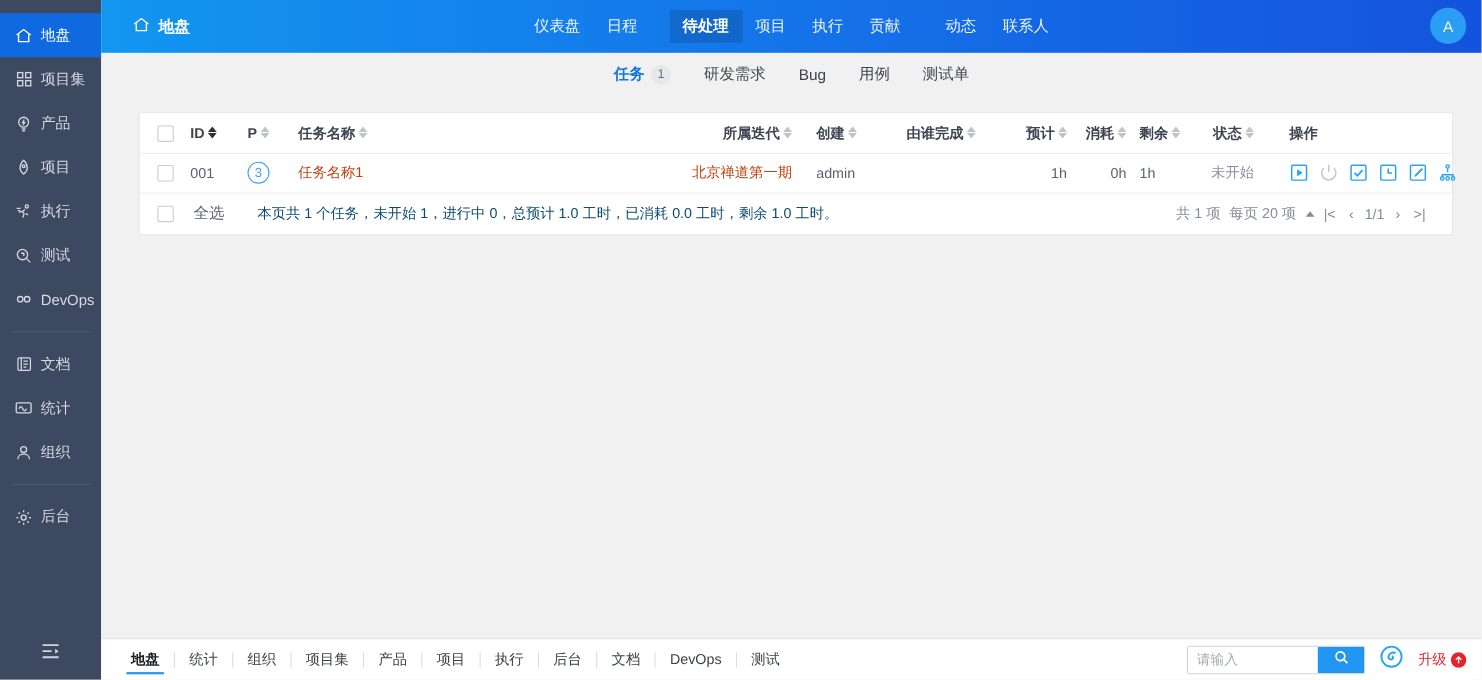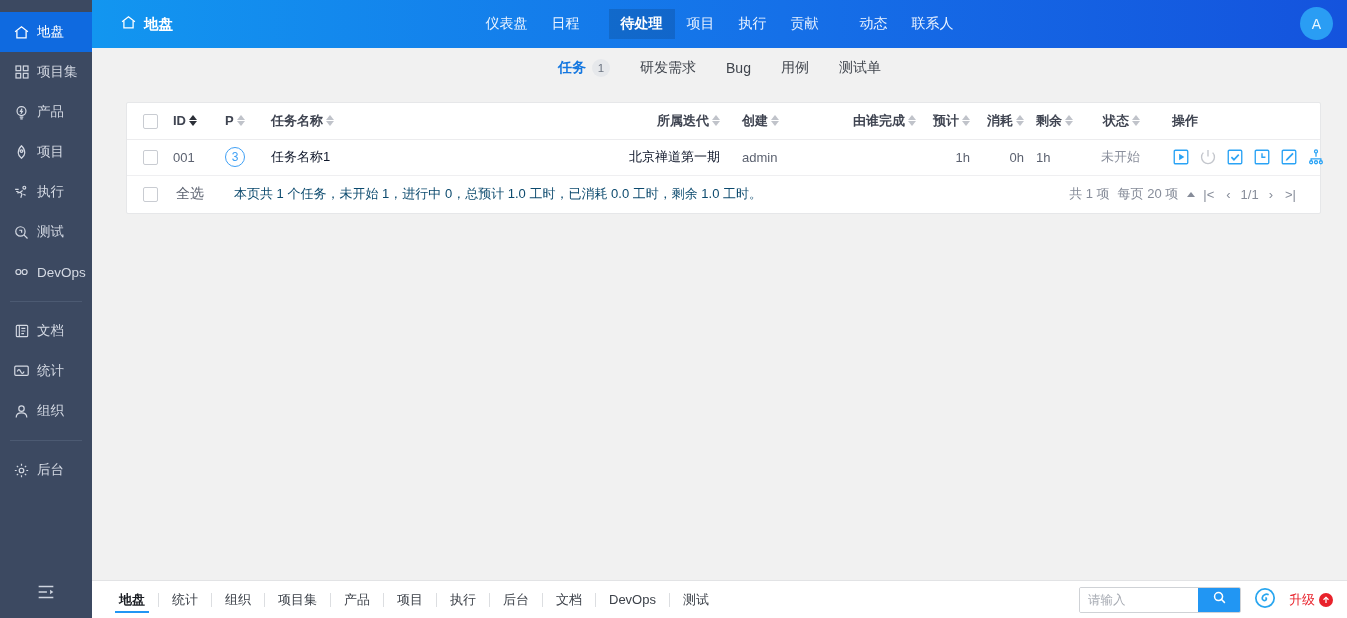--- a/index.html
+++ b/index.html
@@ -109,29 +109,29 @@
   .cbx {
     width: 15px; height: 15px; border: 1px solid #c9ccd2; border-radius: 2px;
     background: #fff; display: inline-block; vertical-align: middle; cursor: pointer;
   }
   .c-chk { width: 42px; padding-left: 16px !important; }
   .c-id { width: 52px; }
   .c-p { width: 46px; }
   .c-name { width: auto; }
   .c-iter { width: 128px; text-align: right; }
   .c-open { width: 92px; padding-left: 14px !important; }
-  .c-done { width: 104px; text-align: right; }
+  .c-done { width: 104px; }
   .c-est { width: 54px; text-align: right; }
   .c-cons { width: 54px; text-align: right; }
   .c-left { width: 52px; text-align: left; }
   .c-status { width: 64px; text-align: right; }
   .c-act { width: 172px; padding-left: 24px !important; }
   .c-iter .th-in, .c-done .th-in, .c-est .th-in, .c-cons .th-in, .c-left .th-in, .c-status .th-in { justify-content: flex-end; }
   .c-iter, .c-done, .c-est, .c-cons, .c-left, .c-status { padding-right: 8px !important; }
-  .lnk { color: #0f172a; text-decoration: none; cursor: pointer; }
+  .lnk { color: #c2410c; text-decoration: none; cursor: pointer; }
   .pri {
     width: 20px; height: 20px; border-radius: 50%;
     border: 1px solid #3fa0f5; color: #3fa0f5;
     display: inline-flex; align-items: center; justify-content: center;
     font-size: 12px;
   }
   .status-txt { color: #8a8f9c; }
   .acts { display: flex; align-items: center; gap: 9px; }
   .acts span { display: inline-flex; cursor: pointer; }
 

